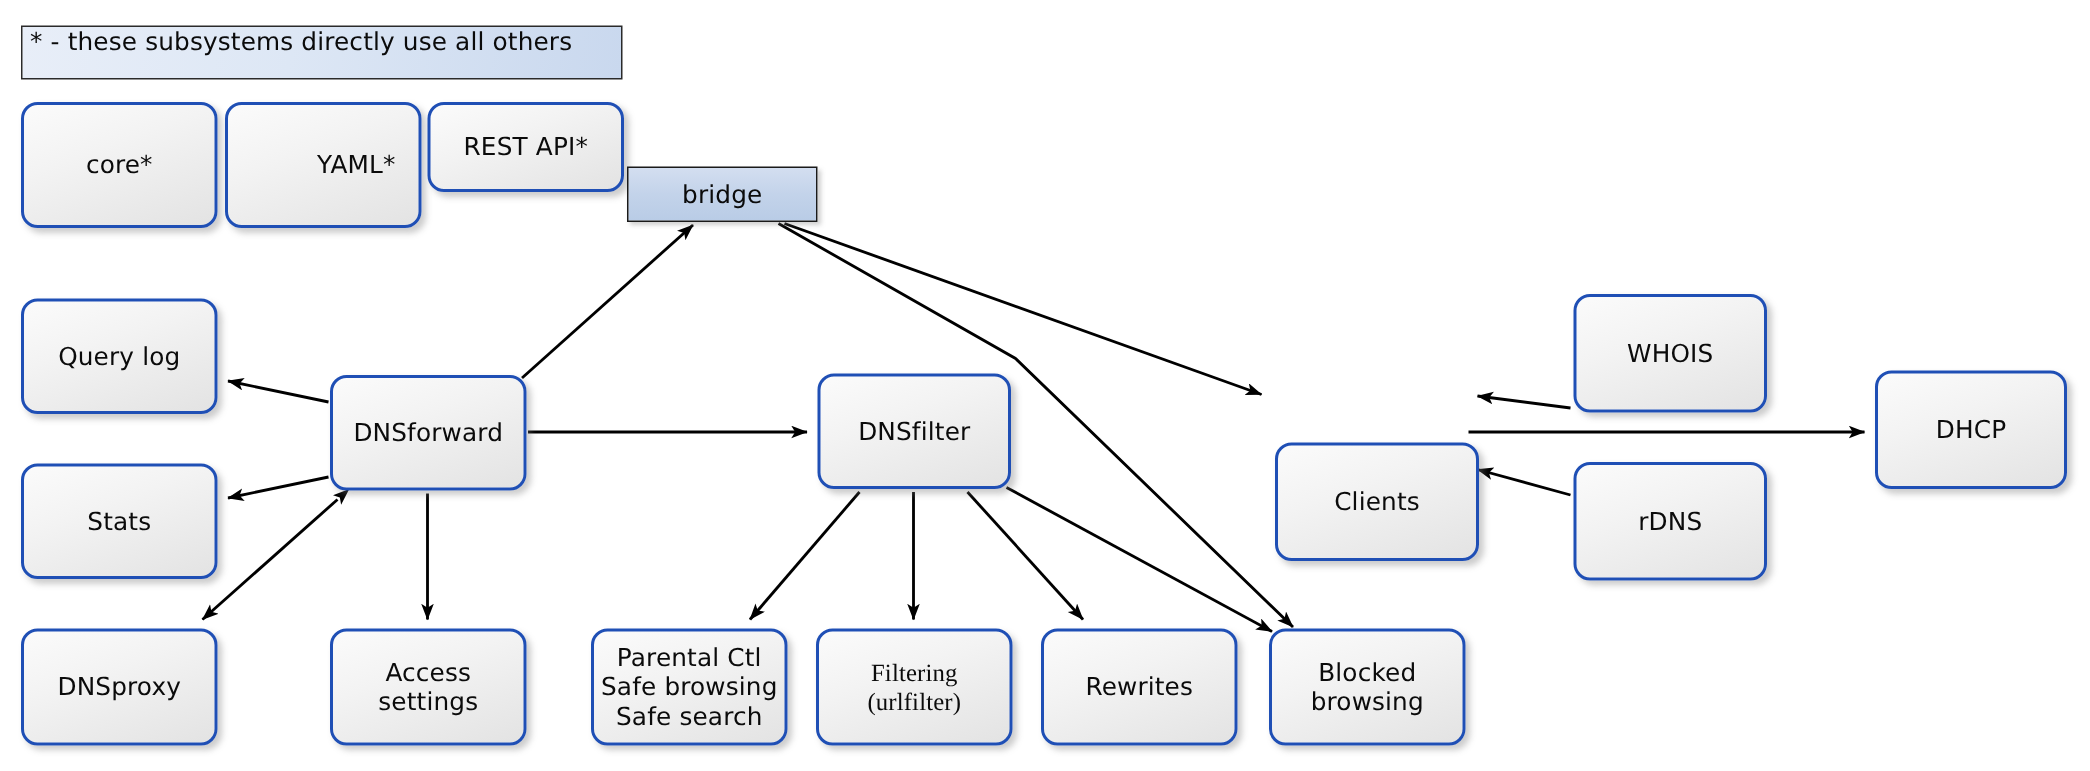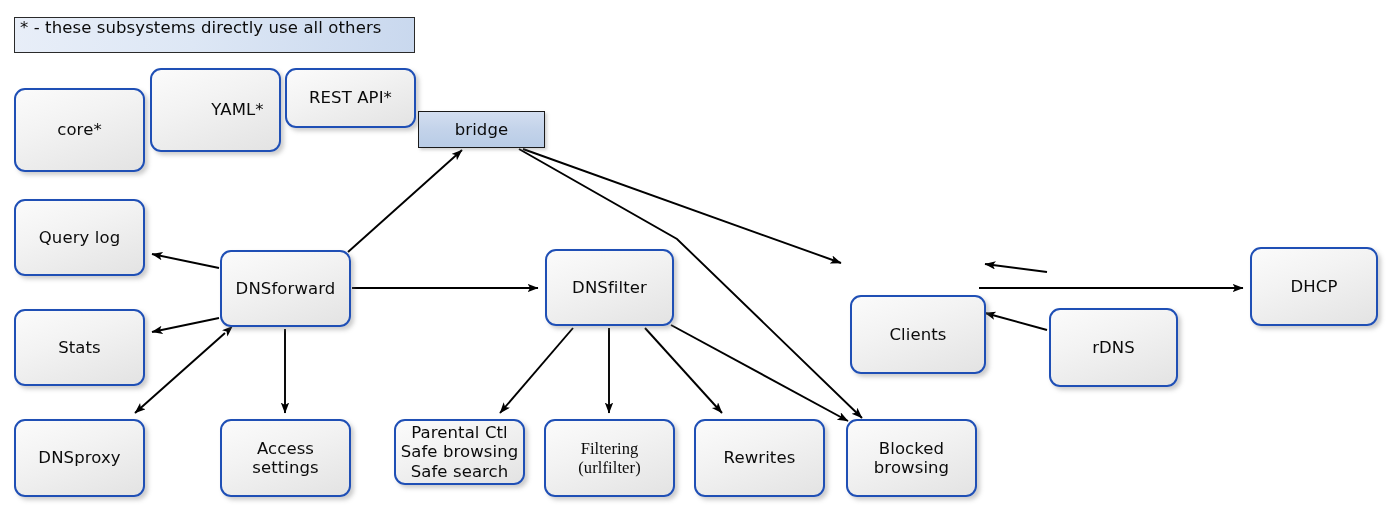--- a/index.html
+++ b/index.html
@@ -112,21 +112,21 @@
       <path d="M 1047,330 L 985,313" marker-end="url(#ah)"></path>
 
       <path d="M 979,288 L 1243,288" marker-end="url(#ah)"></path>
     </g>
   </svg>
 
   <div class="legend-box" style="left:14px; top:17px; width:401px; height:36px;">
     <span class="node-label">* - these subsystems directly use all others</span>
   </div>
 
-  <div class="node" style="left:14px; top:68px; width:131px; height:84px;margin-top:20px;">
+  <div class="node" style="left:14px; top:68px; width:131px; height:84px;">
     <span class="node-label">core*</span>
   </div>
 
   <div class="node" style="left:150px; top:68px; width:131px; height:84px;padding-left:44px;">
     <span class="node-label">YAML*</span>
   </div>
 
   <div class="node" style="left:285px; top:68px; width:131px; height:60px;">
     <span class="node-label">REST API*</span>
   </div>
@@ -153,21 +153,21 @@
 
   <div class="node" style="left:220px; top:419px; width:131px; height:78px;">
     <span class="node-label">Access
 settings</span>
   </div>
 
   <div class="node" style="left:545px; top:249px; width:129px; height:77px;">
     <span class="node-label">DNSfilter</span>
   </div>
 
-  <div class="node" style="left:394px; top:419px; width:131px; height:66px;">
+  <div class="node" style="left:394px; top:419px; width:131px; height:78px;">
     <span class="node-label">Parental Ctl
 Safe browsing
 Safe search</span>
   </div>
 
   <div class="node" style="left:544px; top:419px; width:131px; height:78px;font-family:Liberation Serif, serif;">
     <span class="node-label">Filtering
 (urlfilter)</span>
   </div>
 
@@ -177,20 +177,23 @@
 
   <div class="node" style="left:846px; top:419px; width:131px; height:78px;">
     <span class="node-label">Blocked
 browsing</span>
   </div>
 
   <div class="node" style="left:850px; top:247px; width:136px; height:79px;margin-top:48px;">
     <span class="node-label">Clients</span>
   </div>
 
+  <div class="node" style="left:1049px; top:196px; width:129px; height:79px;">
+    <span class="node-label">WHOIS</span>
+  </div>
 
   <div class="node" style="left:1049px; top:308px; width:129px; height:79px;">
     <span class="node-label">rDNS</span>
   </div>
 
   <div class="node" style="left:1250px; top:247px; width:128px; height:79px;">
     <span class="node-label">DHCP</span>
   </div>
 
 </div>

